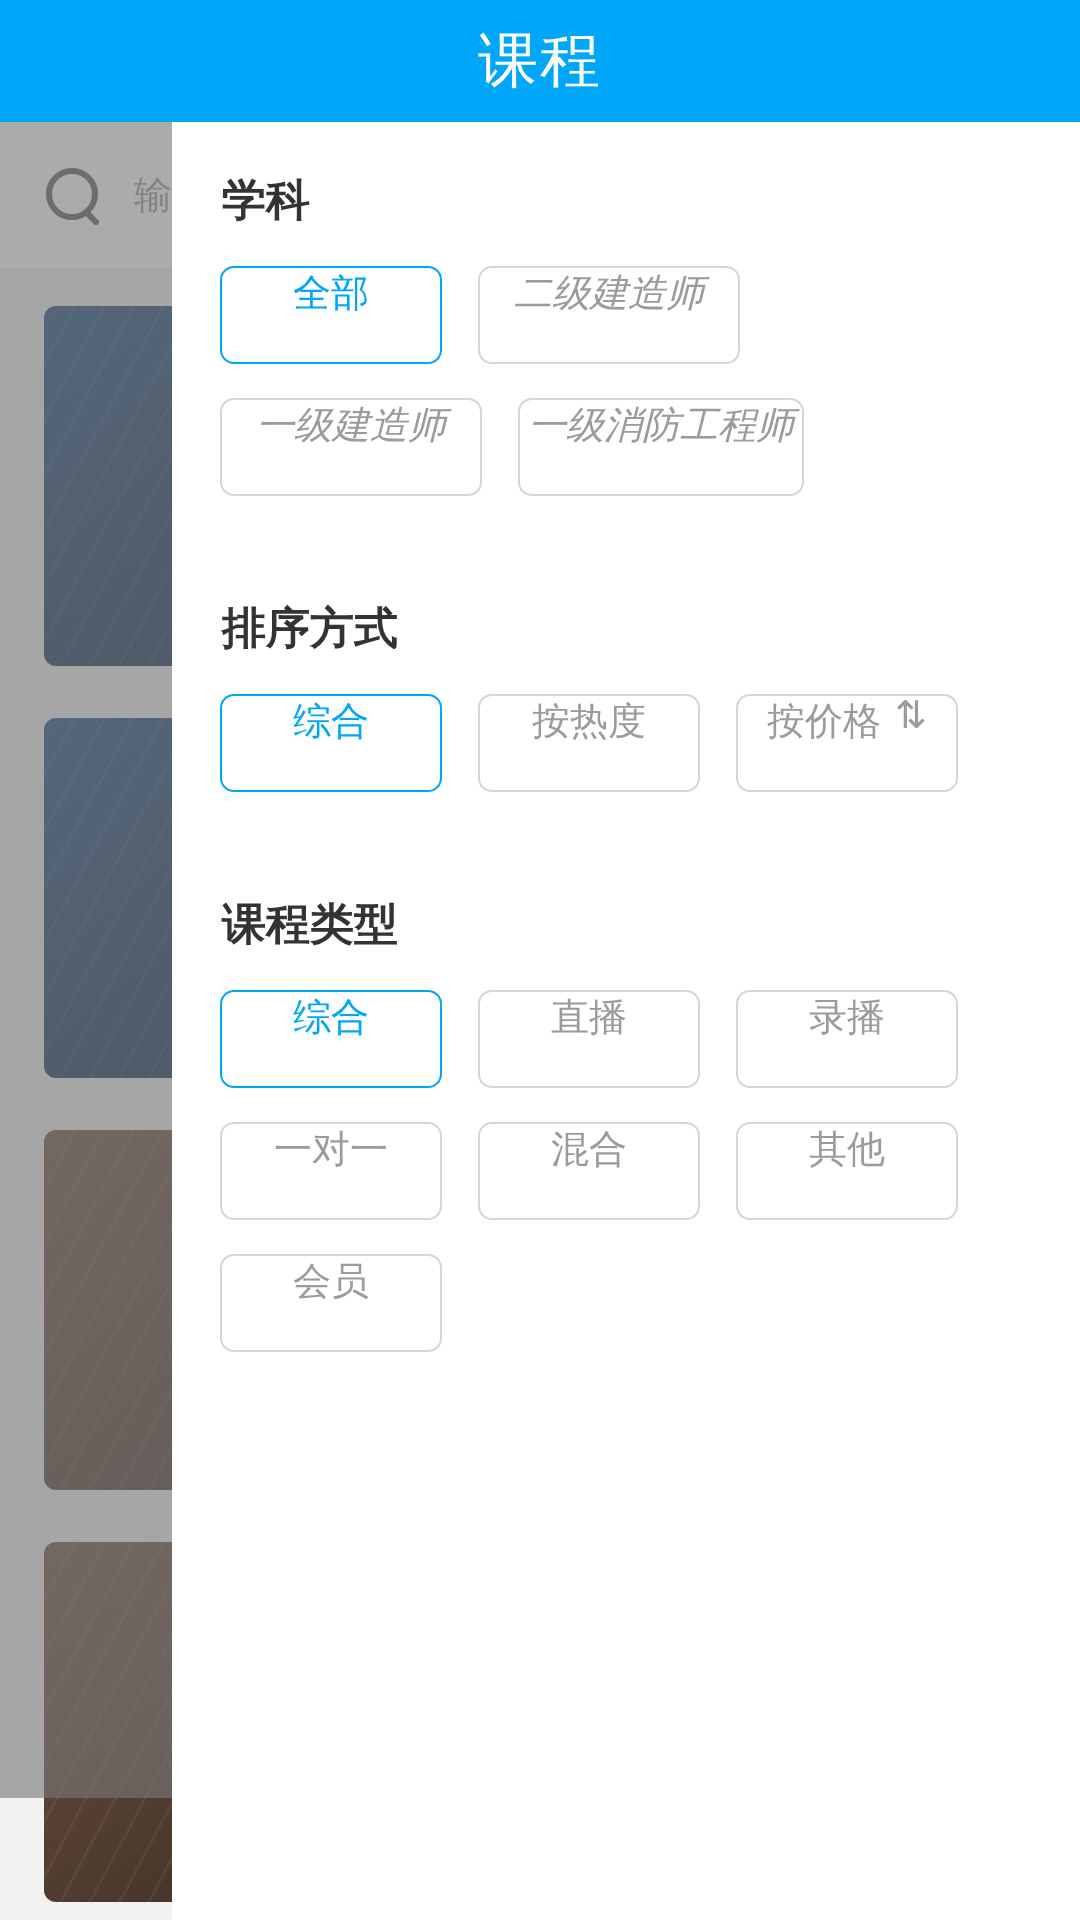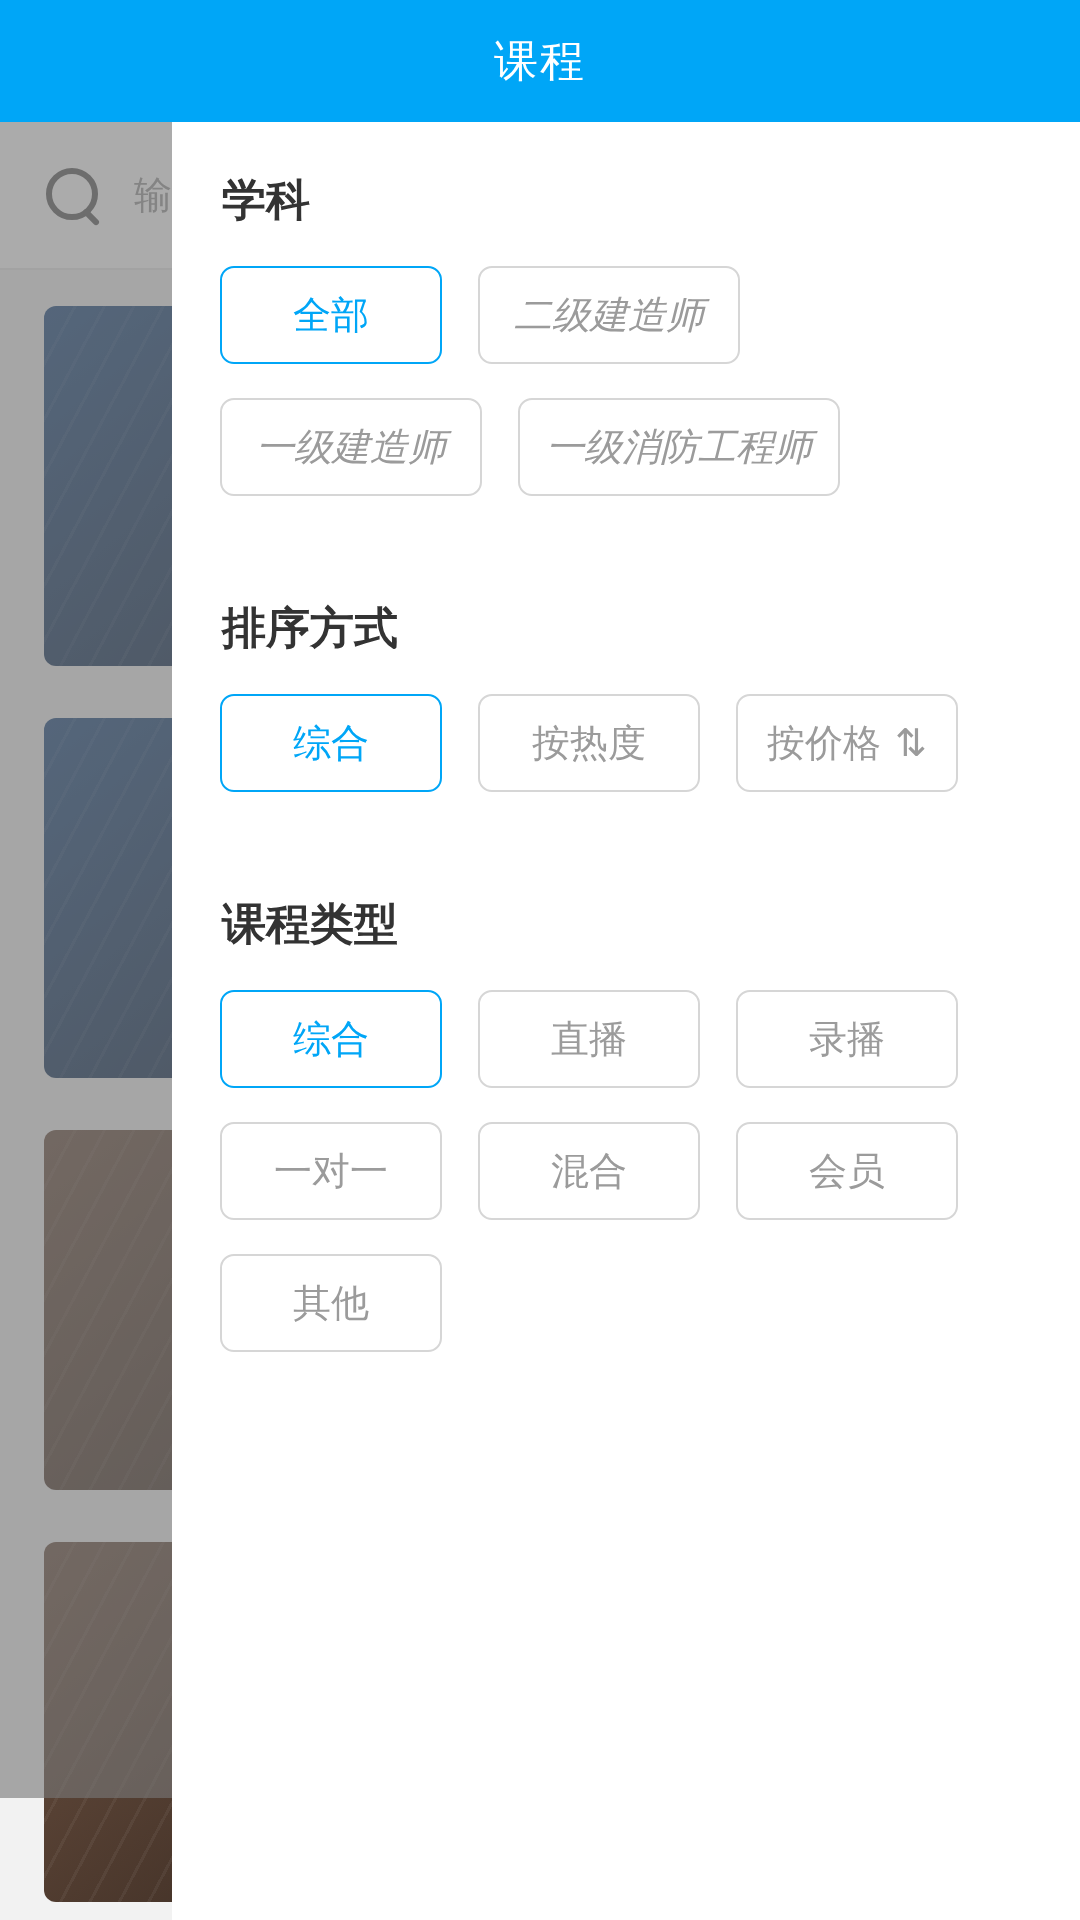--- a/index.html
+++ b/index.html
@@ -26,21 +26,21 @@
     width: 1080px;
     height: 122px;
     background: #00a6f7;
     display: flex;
     align-items: center;
     justify-content: center;
     z-index: 40;
   }
   .topbar-title {
     color: #ffffff;
-    font-size: 44px;
+    font-size: 60px;
     letter-spacing: 2px;
     line-height: 1;
   }
 
   
   .backdrop {
     position: absolute;
     top: 122px; left: 0;
     width: 1080px;
     height: 1798px;
@@ -172,28 +172,28 @@
   .section + .section { margin-top: 110px; }
   .chip-grid {
     display: flex;
     flex-wrap: wrap;
     gap: 34px 36px;
     width: 780px;
   }
   .chip {
     min-width: 222px;
     height: 98px;
-    padding: 0 26px;
+    padding: 0 8px;
     border: 2px solid #d6d6d6;
     border-radius: 14px;
     background: #ffffff;
     color: #9b9b9b;
     font-size: 38px;
     display: flex;
-    align-items: center;
+    align-items: flex-start;
     justify-content: center;
     white-space: nowrap;
     font-family: "Liberation Sans", "DejaVu Sans", sans-serif;
   }
   .chip.selected {
     border-color: #00a6f7;
     color: #00a6f7;
   }
   .chip .sort-arrows {
     margin-left: 14px;
@@ -293,22 +293,22 @@
           <div class="chip">
             <span>录播</span>
           </div>
           <div class="chip">
             <span>一对一</span>
           </div>
           <div class="chip">
             <span>混合</span>
           </div>
           <div class="chip">
+            <span>其他</span>
+          </div>
+          <div class="chip">
             <span>会员</span>
-          </div>
-          <div class="chip">
-            <span>其他</span>
           </div>
         </div>
       </div>
     </div>
 
 </div>
 
 </body></html>

